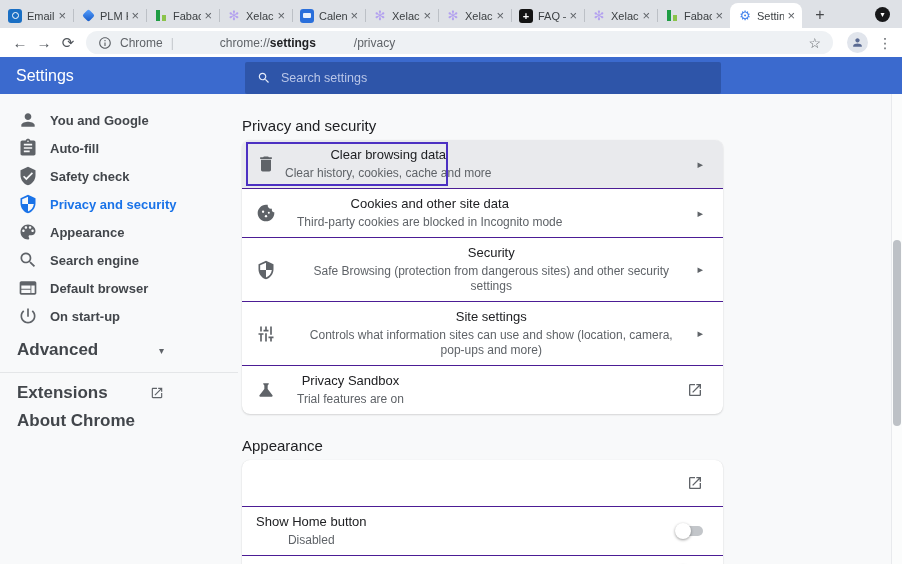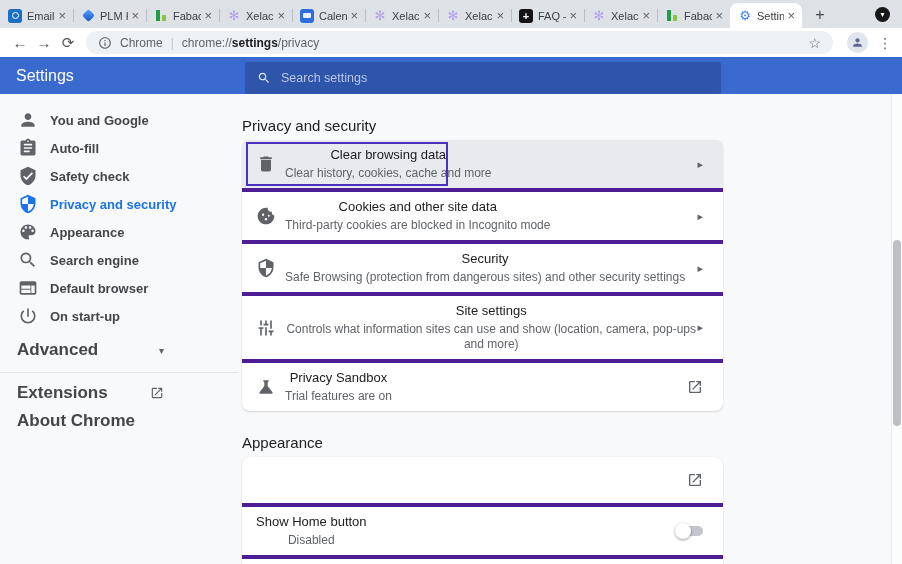--- a/index.html
+++ b/index.html
@@ -29,21 +29,21 @@
   .newtab-btn { width:24px; height:24px; margin:0 0 1px 6px; display:flex; align-items:center; justify-content:center; font-size:16px; color:#45474a; cursor:pointer; border-radius:50%; }
   .strip-spacer { flex:1; }
   .media-btn { width:15px; height:15px; border-radius:50%; background:#17181a; color:#fff; display:flex; align-items:center; justify-content:center; font-size:8px; line-height:8px; margin:0 8px 6px 0; cursor:pointer; }
 
   
   .toolbar { height:29px; background:#fff; display:flex; align-items:center; padding:0 8px; }
   .nav-btn { width:24px; height:24px; display:flex; align-items:center; justify-content:center; font-size:15px; color:#50555b; cursor:pointer; border-radius:50%; flex:none; }
   .omnibox { flex:1; height:23px; background:#eef1f4; border-radius:12px; display:flex; align-items:center; padding:0 12px; margin:0 6px; overflow:hidden; }
   .omnibox .site { font-size:12px; color:#5f6368; margin:0 0 0 8px; }
   .omnibox .pipe { font-size:12px; color:#c2c6cb; margin:0 8px; }
-  .omnibox .scheme, .omnibox .path { font-size:12px; color:#5f6368; }
+  .omnibox .scheme, .omnibox .path { font-size:12px; color:#5f6368;margin-left:38px; }
   .omnibox .bold { font-size:12px; color:#202124; font-weight:bold; }
   .omnibox .star { margin-left:auto; font-size:14px; color:#5f6368; cursor:pointer; }
   .avatar { width:21px; height:21px; border-radius:50%; background:#e1e5ec; display:flex; align-items:center; justify-content:center; margin:0 8px; cursor:pointer; }
   .kebab { width:18px; text-align:center; font-size:14px; color:#5f6368; cursor:pointer; }
 
   
   .s-header { position:relative; height:37px; background:#3b6ace; }
   .s-title { position:absolute; left:16px; top:0; height:37px; display:flex; align-items:center; color:#fff; font-size:16px; }
   .s-search { position:absolute; left:245px; top:5px; width:476px; height:27px; background:#2e55a9; border-radius:2px; display:flex; align-items:center; padding:16px 12px; }
   .s-search input { background:transparent; border:none; outline:none; color:#e9eefb; font-size:12.5px; margin-left:10px; width:100%; font-family:"Liberation Sans",sans-serif; }
@@ -57,21 +57,21 @@
   .side-item.active { color:#1a73e8; }
   .side-extra { height:28px; display:flex; align-items:center; justify-content:space-between; padding:0 74px 0 17px; cursor:pointer; color:#42464b; margin-top:6px; }
   .side-extra .lbl { font-size:17px; font-weight:bold; }
   .side-extra .caret { font-size:10px; color:#5f6368; }
   .side-divider { border-top:1px solid #e4e6e8; margin:8px 0 6px 0; }
 
   .main { margin-left:4px; width:481px; }
   .section-h { font-size:15px; color:#202124; margin-top:22px; height:20px; line-height:20px; }
   .card { background:#fff; border-radius:8px; box-shadow:0 1px 2px rgba(0,0,0,.14), 0 0 1px rgba(0,0,0,.1); margin-top:4px;text-align:center; }
   .row { position:relative; display:flex; align-items:center; min-height:46px; padding:0 20px 0 14px; }
-  .row + .row { border-top:4px solid #4c1d95; }
+  .row + .row { border-top:1px solid #4c1d95;gap:12px; }
   .row-icon { width:20px; height:20px; color:#5f6368; margin-right:9px; flex:none; }
   .row-icon svg { width:20px; height:20px; display:block; }
   .rot90 svg { transform:rotate(90deg); }
   .row-text { padding:7px 0; }
   .row .title { font-size:13px; color:#202124; line-height:16px; }
   .row .sub { font-size:12px; color:#5f6368; line-height:15px; margin-top:3px; }
   .row-arrow { margin-left:auto; color:#5f6368; font-size:11px; flex:none; cursor:pointer; }
   .row-ext { margin-left:auto; width:16px; height:16px; color:#5f6368; flex:none; cursor:pointer; }
   .row-ext svg { width:16px; height:16px; display:block; }
   .row.highlight { background:#e9eaed; border-radius:8px 8px 0 0; }

